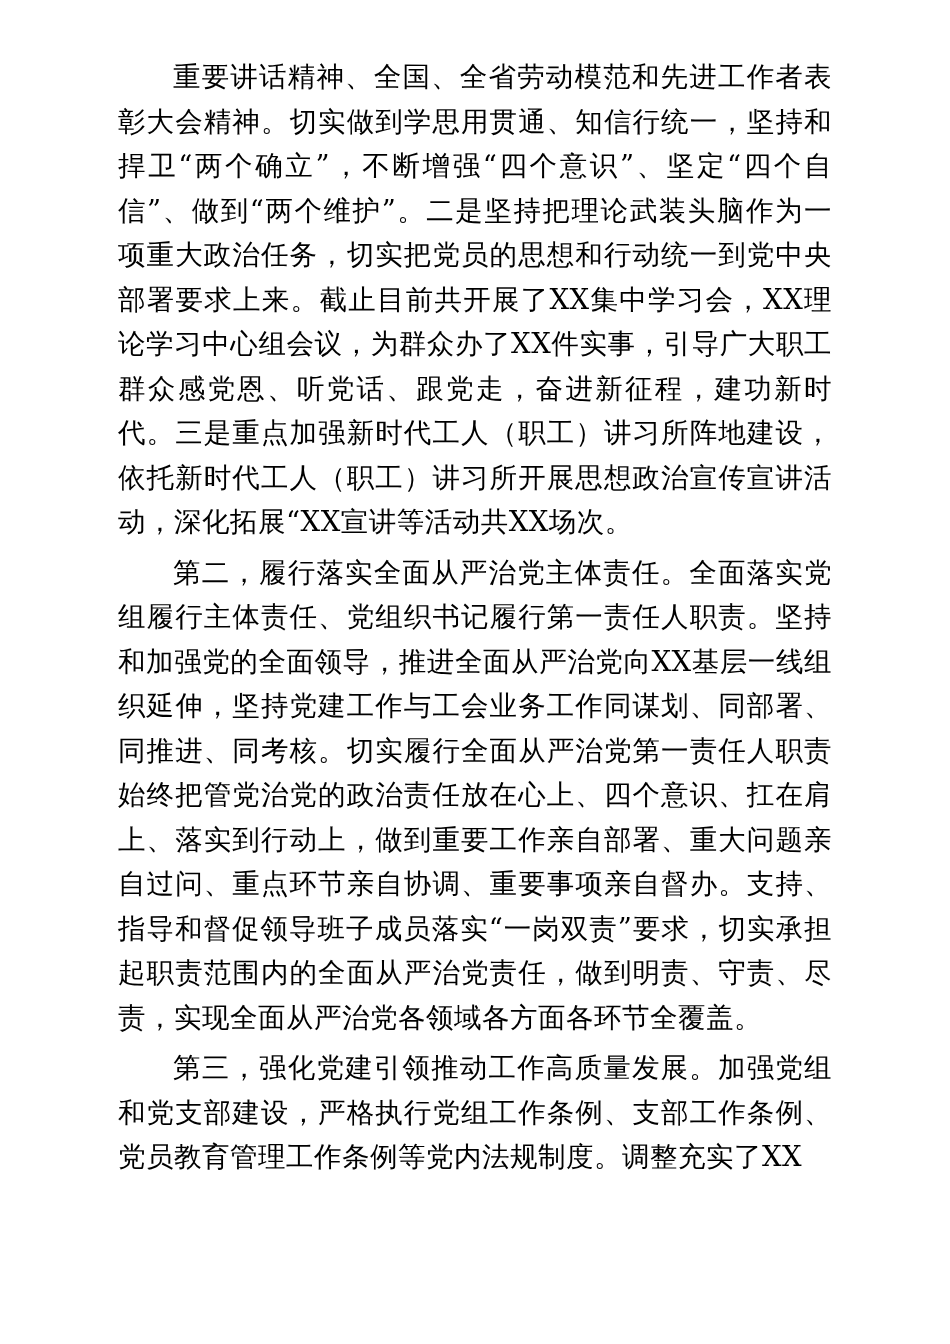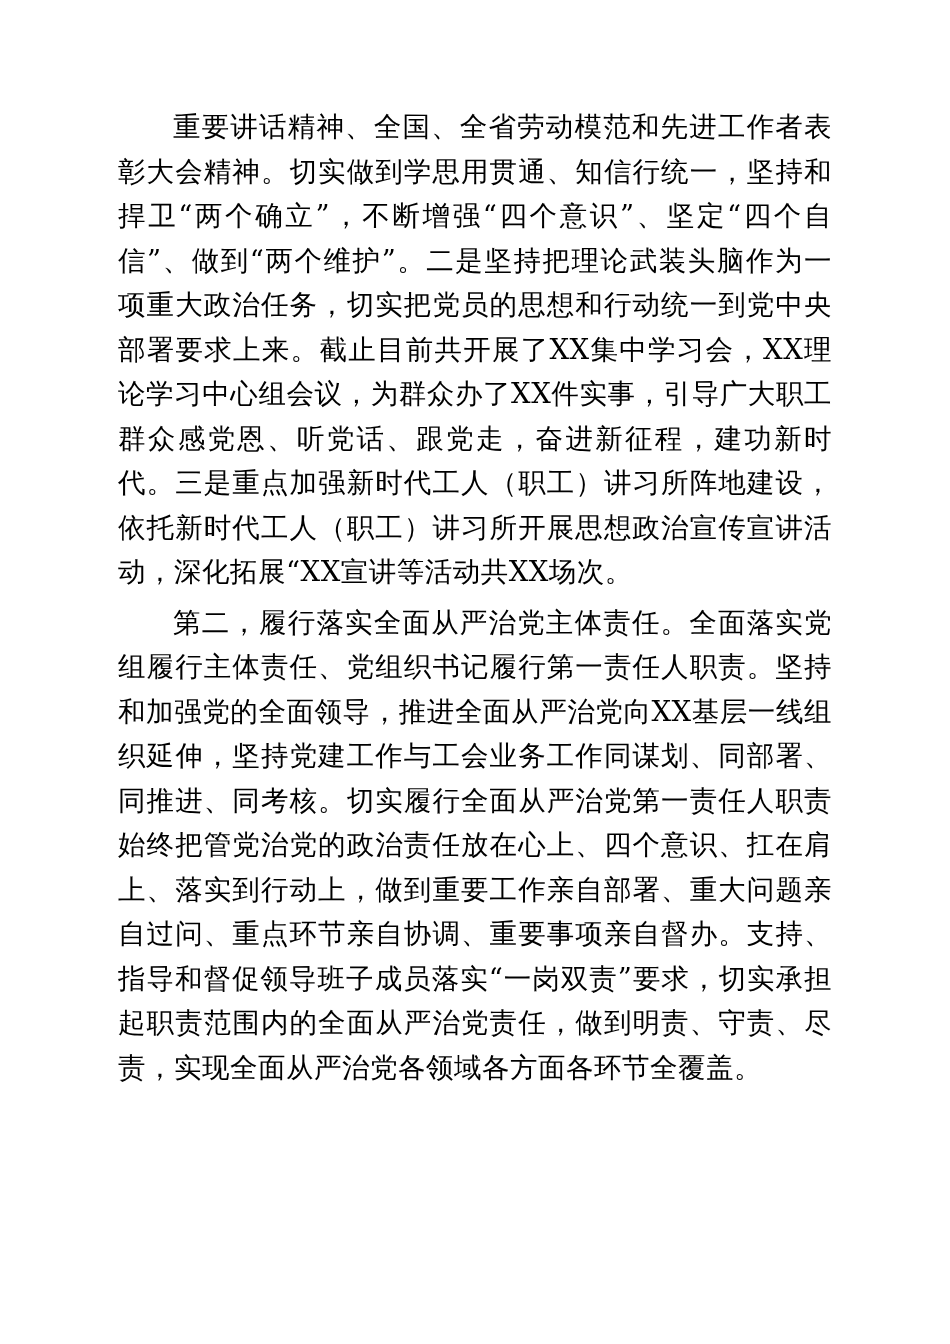--- a/index.html
+++ b/index.html
@@ -14,21 +14,21 @@
     font-family: "DejaVu Serif", "Liberation Serif", serif;
     color: #000000;
     overflow: hidden;
   }
   .page {
     position: relative;
     width: 950px;
     height: 1344px;
     background: #ffffff;
     box-sizing: border-box;
-    padding: 104px 118px 0 118px;
+    padding: 54px 118px 0 118px;
   }
   .doc-body {
     width: 714px;
   }
   .para {
     margin: 0 0 6px 0;
     font-size: 27.5px;
     line-height: 44.5px;
     text-align: justify;
     text-justify: inter-character;
@@ -40,14 +40,15 @@
     margin-bottom: 0;
   }
 </style>
 </head>
 <body>
 
 <div class="page">
   <div class="doc-body">
     <p class="para">重要讲话精神、全国、全省劳动模范和先进工作者表彰大会精神。切实做到学思用贯通、知信行统一，坚持和捍卫“两个确立”，不断增强“四个意识”、坚定“四个自信”、做到“两个维护”。二是坚持把理论武装头脑作为一项重大政治任务，切实把党员的思想和行动统一到党中央部署要求上来。截止目前共开展了XX集中学习会，XX理论学习中心组会议，为群众办了XX件实事，引导广大职工群众感党恩、听党话、跟党走，奋进新征程，建功新时代。三是重点加强新时代工人（职工）讲习所阵地建设，依托新时代工人（职工）讲习所开展思想政治宣传宣讲活动，深化拓展“XX宣讲等活动共XX场次。</p>
     <p class="para">第二，履行落实全面从严治党主体责任。全面落实党组履行主体责任、党组织书记履行第一责任人职责。坚持和加强党的全面领导，推进全面从严治党向XX基层一线组织延伸，坚持党建工作与工会业务工作同谋划、同部署、同推进、同考核。切实履行全面从严治党第一责任人职责始终把管党治党的政治责任放在心上、四个意识、扛在肩上、落实到行动上，做到重要工作亲自部署、重大问题亲自过问、重点环节亲自协调、重要事项亲自督办。支持、指导和督促领导班子成员落实“一岗双责”要求，切实承担起职责范围内的全面从严治党责任，做到明责、守责、尽责，实现全面从严治党各领域各方面各环节全覆盖。</p>
+    <p class="para">第三，强化党建引领推动工作高质量发展。加强党组和党支部建设，严格执行党组工作条例、支部工作条例、党员教育管理工作条例等党内法规制度。调整充实了XX</p>
   </div>
 </div>
 
 </body></html>

